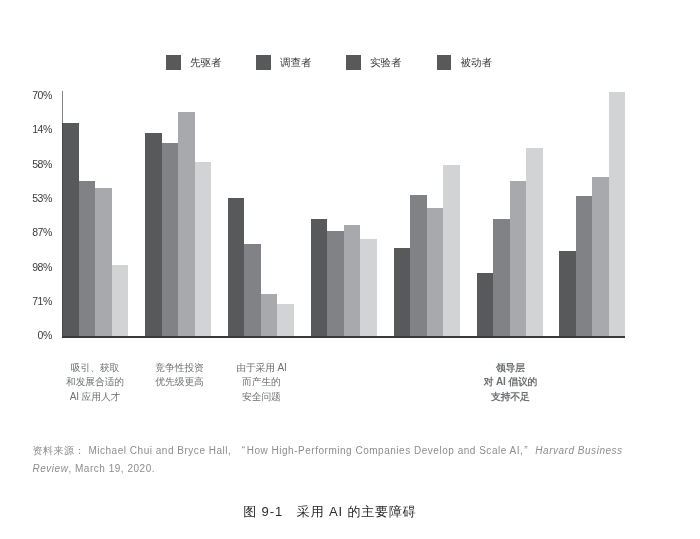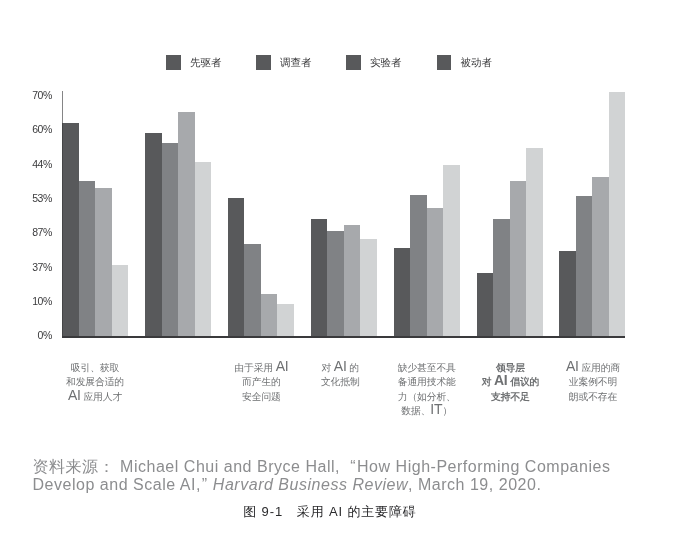--- a/index.html
+++ b/index.html
@@ -46,30 +46,29 @@
   
   .catlabel {
     position: absolute;
     font-size: 9.8px;
     line-height: 14.2px;
     letter-spacing: -0.12px;
     color: #6e7072;
     text-align: center;
     white-space: pre-line;
   }
-  .lat { font-size: 14px; letter-spacing: -0.15px; line-height: 0; }
+  .lat { font-size: 10px; letter-spacing: -0.15px; line-height: 0; }
 
   
   .source {
     position: absolute;
-    font-size: 16px;
+    font-size: 10px;
     line-height: 18px;
     letter-spacing: 0.52px;
     color: #8c8d8f;
-    margin-top: 16px;
   }
   .source i { font-style: italic; }
   .source .fwq { display: inline-block; width: 11px; text-align: right; padding-right: 1px; }
   .source .fwq-close { display: inline-block; width: 11px; text-align: left; padding-left: 1px; }
 
   
   .caption {
     position: absolute;
     font-size: 13px;
     letter-spacing: 0.85px;
@@ -97,26 +96,26 @@
         <span class="legend-swatch" style="left: 346.1px; top: 55px; background: rgb(88, 89, 91);"></span>
         <span class="legend-label" style="left: 370.1px; top: 55px;">实验者</span>
       </div>
       <div class="legend-item">
         <span class="legend-swatch" style="left: 436.5px; top: 55px; background: rgb(88, 89, 91);"></span>
         <span class="legend-label" style="left: 460.5px; top: 55px;">被动者</span>
       </div>
     </div>
   <div class="plot" id="plot" style="left: 0px; top: 0px; width: 700px; height: 430px;">
       <div class="ytick" style="left: 0px; width: 52px; top: 89.205px; height: 12px; line-height: 12px;">70%</div>
-      <div class="ytick" style="left: 0px; width: 52px; top: 123.49px; height: 12px; line-height: 12px;">60%</div>
-      <div class="ytick" style="left: 0px; width: 52px; top: 157.775px; height: 12px; line-height: 12px;">44%</div>
+      <div class="ytick" style="left: 0px; width: 52px; top: 123.49px; height: 12px; line-height: 12px;">14%</div>
+      <div class="ytick" style="left: 0px; width: 52px; top: 157.775px; height: 12px; line-height: 12px;">58%</div>
       <div class="ytick" style="left: 0px; width: 52px; top: 192.06px; height: 12px; line-height: 12px;">53%</div>
       <div class="ytick" style="left: 0px; width: 52px; top: 226.345px; height: 12px; line-height: 12px;">87%</div>
-      <div class="ytick" style="left: 0px; width: 52px; top: 260.63px; height: 12px; line-height: 12px;">37%</div>
-      <div class="ytick" style="left: 0px; width: 52px; top: 294.915px; height: 12px; line-height: 12px;">10%</div>
+      <div class="ytick" style="left: 0px; width: 52px; top: 260.63px; height: 12px; line-height: 12px;">98%</div>
+      <div class="ytick" style="left: 0px; width: 52px; top: 294.915px; height: 12px; line-height: 12px;">71%</div>
       <div class="ytick" style="left: 0px; width: 52px; top: 329.2px; height: 12px; line-height: 12px;">0%</div>
       <div class="bar" style="left: 62.2px; width: 16.5px; height: 213.467px; top: 122.533px; background: rgb(88, 89, 91);"></div>
       <div class="bar" style="left: 78.7px; width: 16.5px; height: 155.183px; top: 180.817px; background: rgb(128, 130, 133);"></div>
       <div class="bar" style="left: 95.2px; width: 16.5px; height: 148.326px; top: 187.674px; background: rgb(167, 169, 172);"></div>
       <div class="bar" style="left: 111.7px; width: 16.5px; height: 71.1843px; top: 264.816px; background: rgb(209, 211, 212);"></div>
       <div class="bar" style="left: 145.07px; width: 16.5px; height: 203.181px; top: 132.819px; background: rgb(88, 89, 91);"></div>
       <div class="bar" style="left: 161.57px; width: 16.5px; height: 192.896px; top: 143.104px; background: rgb(128, 130, 133);"></div>
       <div class="bar" style="left: 178.07px; width: 16.5px; height: 223.752px; top: 112.248px; background: rgb(167, 169, 172);"></div>
       <div class="bar" style="left: 194.57px; width: 16.5px; height: 174.039px; top: 161.961px; background: rgb(209, 211, 212);"></div>
       <div class="bar" style="left: 227.94px; width: 16.5px; height: 138.04px; top: 197.96px; background: rgb(88, 89, 91);"></div>
@@ -137,31 +136,24 @@
       <div class="bar" style="left: 526.05px; width: 16.5px; height: 187.753px; top: 148.247px; background: rgb(209, 211, 212);"></div>
       <div class="bar" style="left: 559.42px; width: 16.5px; height: 84.8983px; top: 251.102px; background: rgb(88, 89, 91);"></div>
       <div class="bar" style="left: 575.92px; width: 16.5px; height: 139.754px; top: 196.246px; background: rgb(128, 130, 133);"></div>
       <div class="bar" style="left: 592.42px; width: 16.5px; height: 158.611px; top: 177.389px; background: rgb(167, 169, 172);"></div>
       <div class="bar" style="left: 608.92px; width: 16.5px; height: 244.323px; top: 91.6765px; background: rgb(209, 211, 212);"></div>
       <div class="axis-y" style="left: 62px; top: 91px; width: 1px; opacity: 0.62; height: 245px;"></div>
       <div class="axis-x" style="left: 61.5px; top: 336px; width: 563.7px; height: 1.7px;"></div>
       <div class="catlabel" style="left: 50px; width: 90px; top: 361.2px;">吸引、获取
 和发展合适的
 <span class="lat">AI</span> 应用人才</div>
+      <div class="catlabel" style="left: 134.57px; width: 90px; top: 361.2px;">竞争性投资
+优先级更高</div>
       <div class="catlabel" style="left: 216.44px; width: 90px; top: 361.2px;">由于采用 <span class="lat">AI</span>
 而产生的
 安全问题</div>
-      <div class="catlabel" style="left: 295.31px; width: 90px; top: 361.2px;">对 <span class="lat">AI</span> 的
-文化抵制</div>
-      <div class="catlabel" style="left: 381.78px; width: 90px; top: 361.2px;">缺少甚至不具
-备通用技术能
-力（如分析、
-数据、<span class="lat">IT</span>）</div>
       <div class="catlabel" style="left: 465.45px; width: 90px; top: 361.2px; font-weight: bold;">领导层
 对 <span class="lat">AI</span> 倡议的
 支持不足</div>
-      <div class="catlabel" style="left: 548.02px; width: 90px; top: 361.2px;"><span class="lat">AI</span> 应用的商
-业案例不明
-朗或不存在</div>
     </div>
   <div class="source" id="source" style="left: 32.5px; top: 441.8px; width: 593px;"><span>资料来源：</span> <span>Michael Chui and Bryce Hall,</span> <span class="fwq">“</span><span>How High-Performing Companies Develop and Scale AI,</span><span class="fwq-close">”</span><i>Harvard Business Review</i><span>, March 19, 2020.</span></div>
   <div class="caption" id="caption" style="top: 503px;">图 9-1　采用 AI 的主要障碍</div>
 </div>
 
 </body></html>

